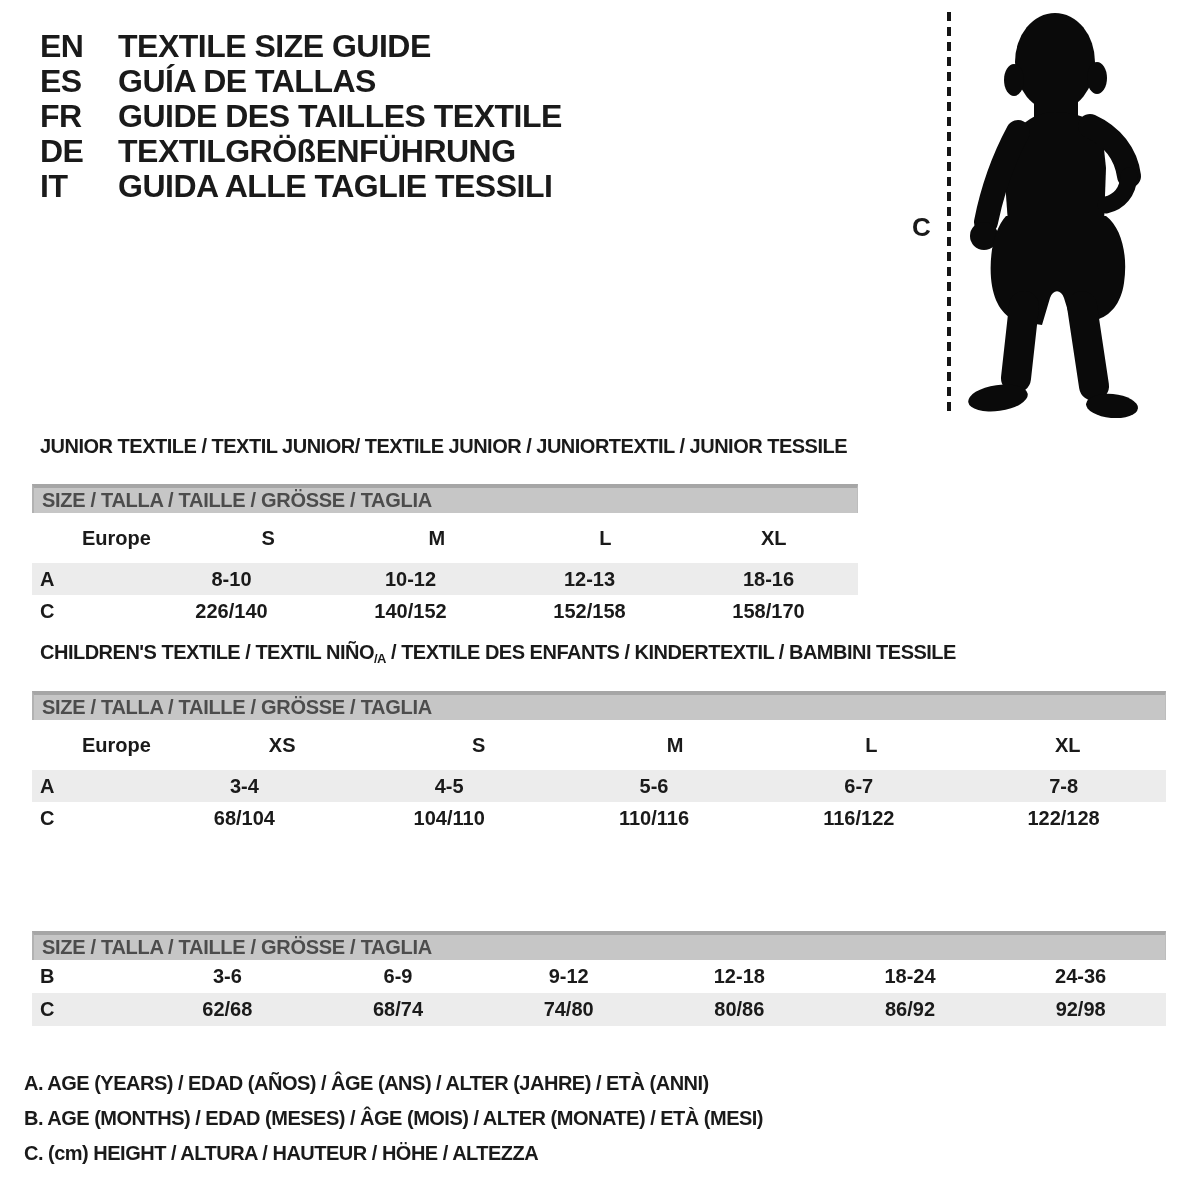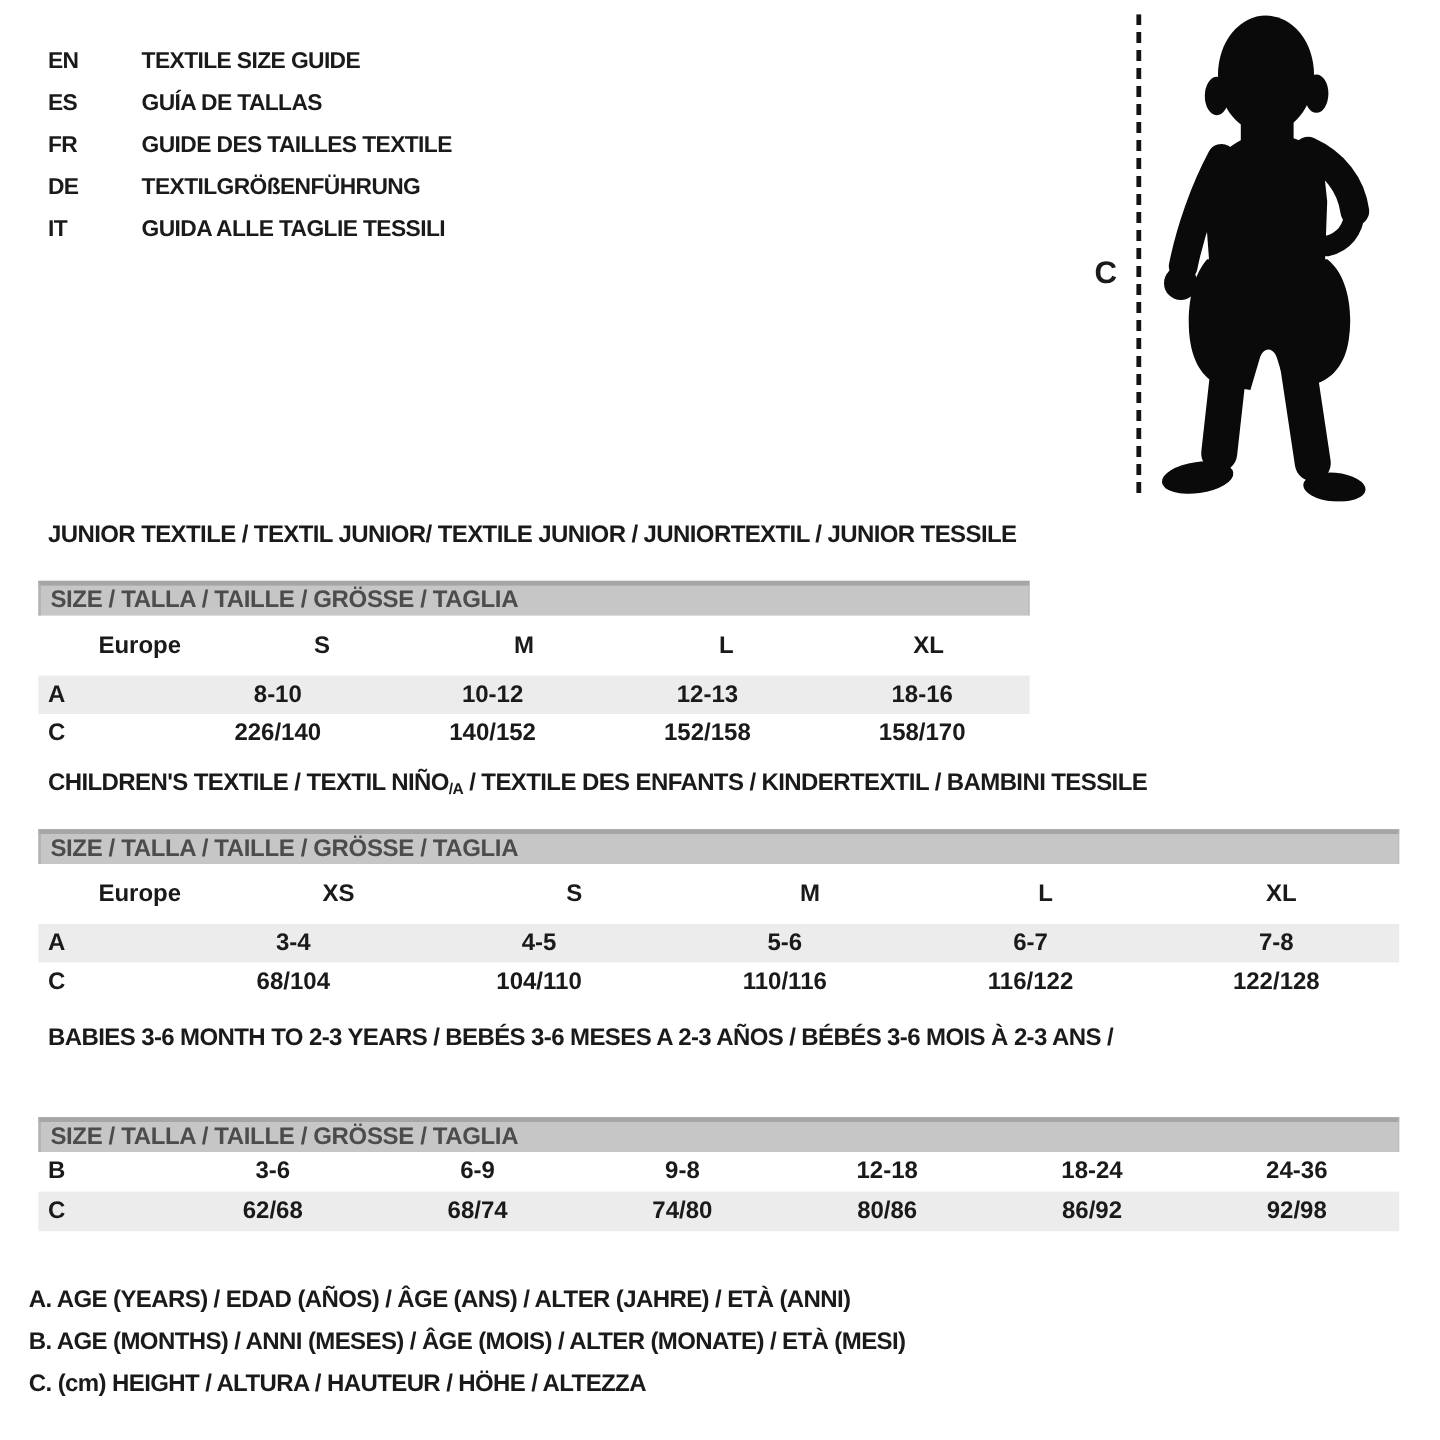--- a/index.html
+++ b/index.html
@@ -5,21 +5,21 @@
   * { margin:0; padding:0; box-sizing:border-box; }
   html,body { background:#ffffff; }
   .page {
     position:relative; width:1200px; height:1200px; background:#ffffff;
     font-family:"Liberation Sans", sans-serif; font-weight:bold; color:#1a1a1a;
     overflow:hidden;
   }
 
   
   .lang-block { position:absolute; left:40px; top:28px; }
-  .lang-row { display:flex; height:35px; align-items:flex-end; font-size:19px; letter-spacing:-0.5px; }
+  .lang-row { display:flex; height:35px; align-items:flex-start; font-size:32px; letter-spacing:-0.5px; }
   .lang-code { width:78px; flex:0 0 78px; }
 
   
   .dashed-line {
     position:absolute; left:947px; top:12px; width:4px; height:402px;
     background:repeating-linear-gradient(to bottom, #141414 0 9px, transparent 9px 15px);
   }
   .figure-c { position:absolute; left:912px; top:212px; font-size:26px; }
   .toddler-svg { position:absolute; left:960px; top:8px; }
 
@@ -149,43 +149,42 @@
       <span class="cell lbl">C</span>
       <span class="cell">68/104</span>
       <span class="cell">104/110</span>
       <span class="cell">110/116</span>
       <span class="cell">116/122</span>
       <span class="cell">122/128</span>
     </div>
   </div>
 
   <div class="sec-title babies-title" style="top:849px;">
-    <div>BABIES 3-6 MONTH TO 2-3 YEARS / BEBÉS 3-6 MESES A 2-3 AÑOS / BÉBÉS 3-6 MOIS À 2-3 ANS /</div>
   </div>
   <div class="sz-table" style="top:931px; width:1134px;">
     <div class="size-bar">SIZE / TALLA / TAILLE / GRÖSSE / TAGLIA</div>
     <div class="trow data cols7" style="height:33px;">
       <span class="cell lbl">B</span>
       <span class="cell">3-6</span>
       <span class="cell">6-9</span>
-      <span class="cell">9-8</span>
+      <span class="cell">9-12</span>
       <span class="cell">12-18</span>
       <span class="cell">18-24</span>
       <span class="cell">24-36</span>
     </div>
     <div class="trow data shaded cols7" style="height:33px;">
       <span class="cell lbl">C</span>
       <span class="cell">62/68</span>
       <span class="cell">68/74</span>
       <span class="cell">74/80</span>
       <span class="cell">80/86</span>
       <span class="cell">86/92</span>
       <span class="cell">92/98</span>
     </div>
   </div>
 
   <div class="legend">
     <div class="legend-line">A. AGE (YEARS) / EDAD (AÑOS) / ÂGE (ANS) / ALTER (JAHRE) / ETÀ (ANNI)</div>
-    <div class="legend-line">B. AGE (MONTHS) / ANNI (MESES) / ÂGE (MOIS) / ALTER (MONATE) / ETÀ (MESI)</div>
+    <div class="legend-line">B. AGE (MONTHS) / EDAD (MESES) / ÂGE (MOIS) / ALTER (MONATE) / ETÀ (MESI)</div>
     <div class="legend-line">C. (cm) HEIGHT / ALTURA / HAUTEUR / HÖHE / ALTEZZA</div>
   </div>
 
 </div>
 
 </body></html>

